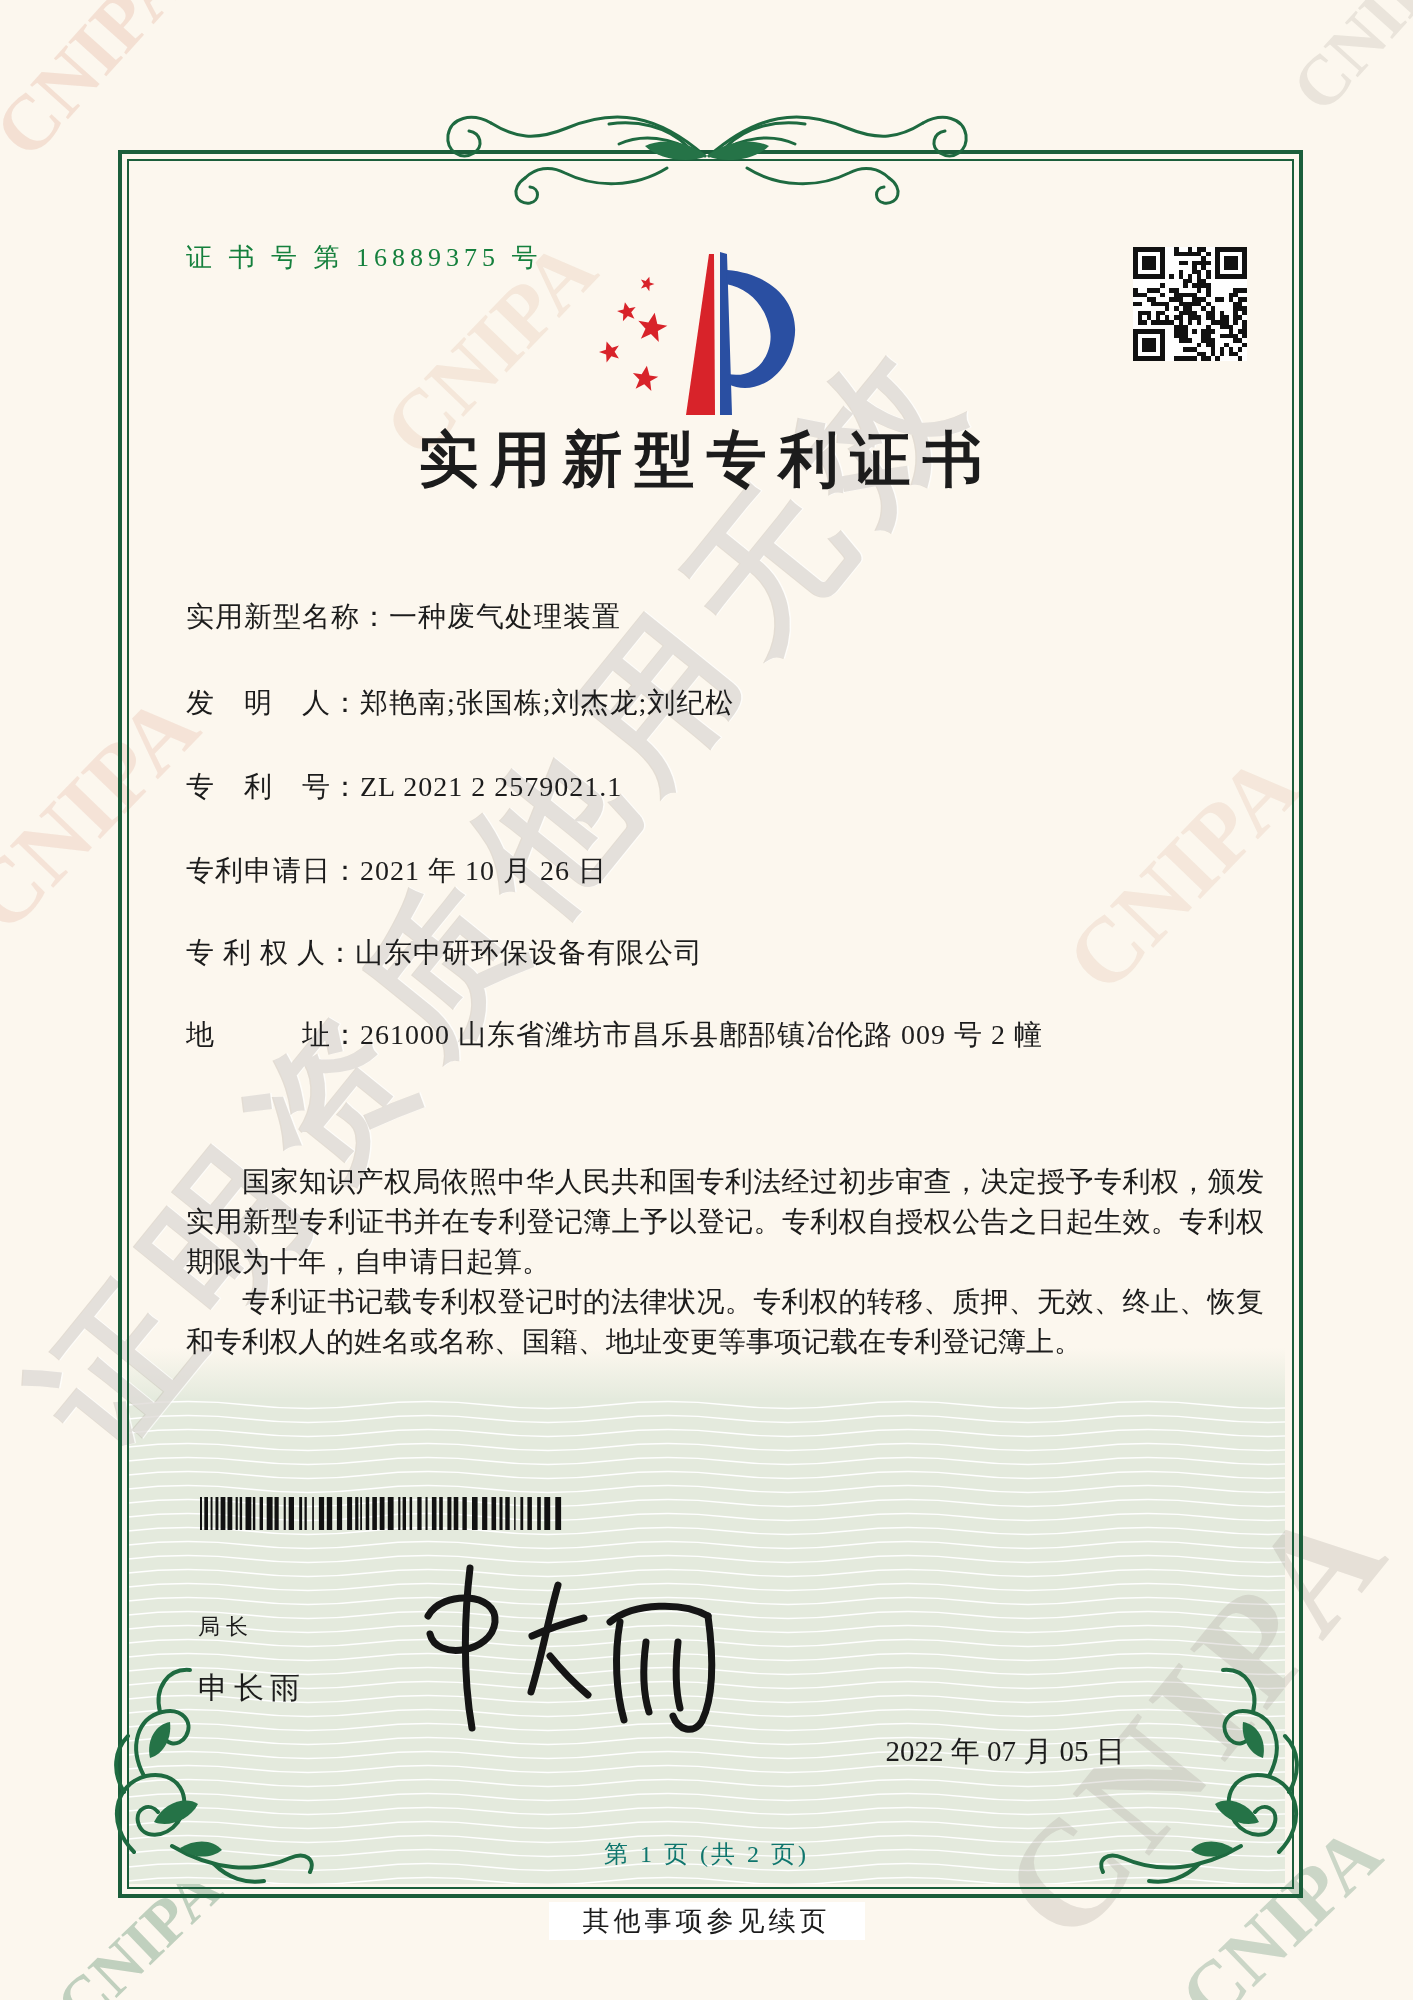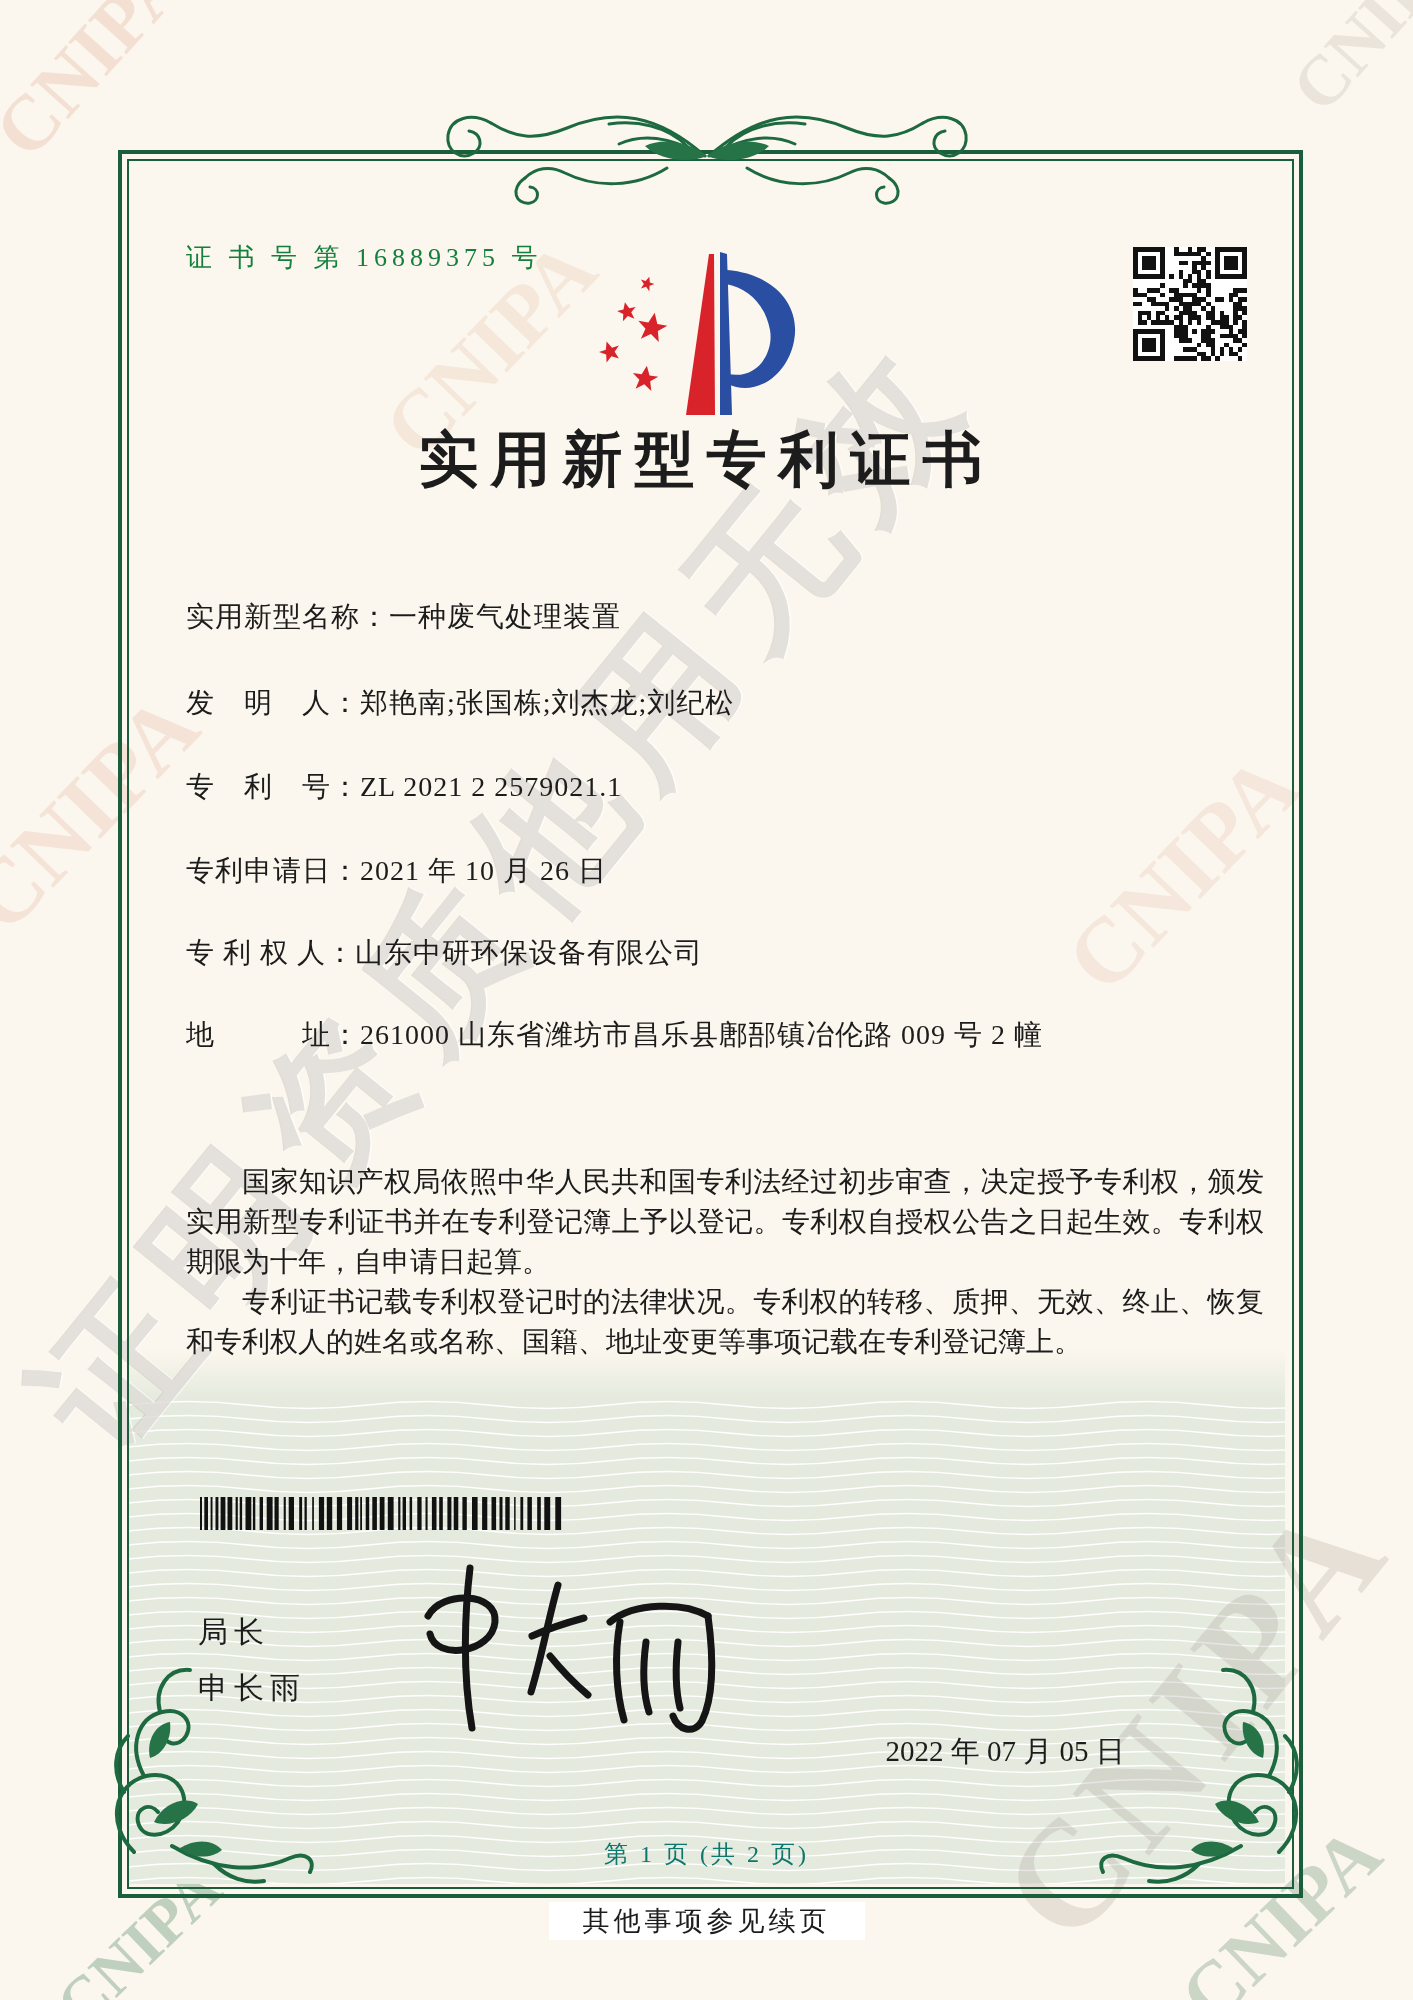--- a/index.html
+++ b/index.html
@@ -53,21 +53,21 @@
   .frow{position:absolute; left:186px; width:1080px; font-size:28px; letter-spacing:1px; white-space:nowrap;}
   .r0{top:598px;} .r1{top:684px;} .r2{top:768px;} .r3{top:852px;} .r4{top:934px;} .r5{top:1016px;}
   .grant{top:1100px;}
   .grant .pair2{position:absolute; left:556px; top:0;}
   
   .paras{position:absolute; left:186px; top:1162px; width:1078px;
     font-size:28px; line-height:40px; text-align:justify;}
   .paras p{margin:0; text-indent:2em;}
   
   .barcode{position:absolute; left:200px; top:1497px; width:362px; height:33px;}
-  .signer-title{position:absolute; left:198px; top:1612px; font-size:30px; letter-spacing:6px;
+  .signer-title{position:absolute; left:198px; top:1612px; font-size:22px; letter-spacing:6px;
     font-family:"Liberation Sans","DejaVu Sans",sans-serif;}
   .signer-name{position:absolute; left:198px; top:1668px; font-size:30px; letter-spacing:6px;
     font-family:"Liberation Sans","DejaVu Sans",sans-serif;}
   .sig{position:absolute; left:382px; top:1560px; width:340px; height:180px;}
   .issue-date{position:absolute; left:770px; top:1732px; width:470px; text-align:center; font-size:29px;}
   .page-num{position:absolute; left:118px; top:1838px; width:1177px; text-align:center;
     font-size:24px; letter-spacing:3px; color:#0f766e;}
   .note{position:absolute; left:50%; top:1902px; transform:translateX(-50%);
     background:#ffffff; padding:1px 34px; font-size:27px; letter-spacing:4px; white-space:nowrap;}
 </style>

